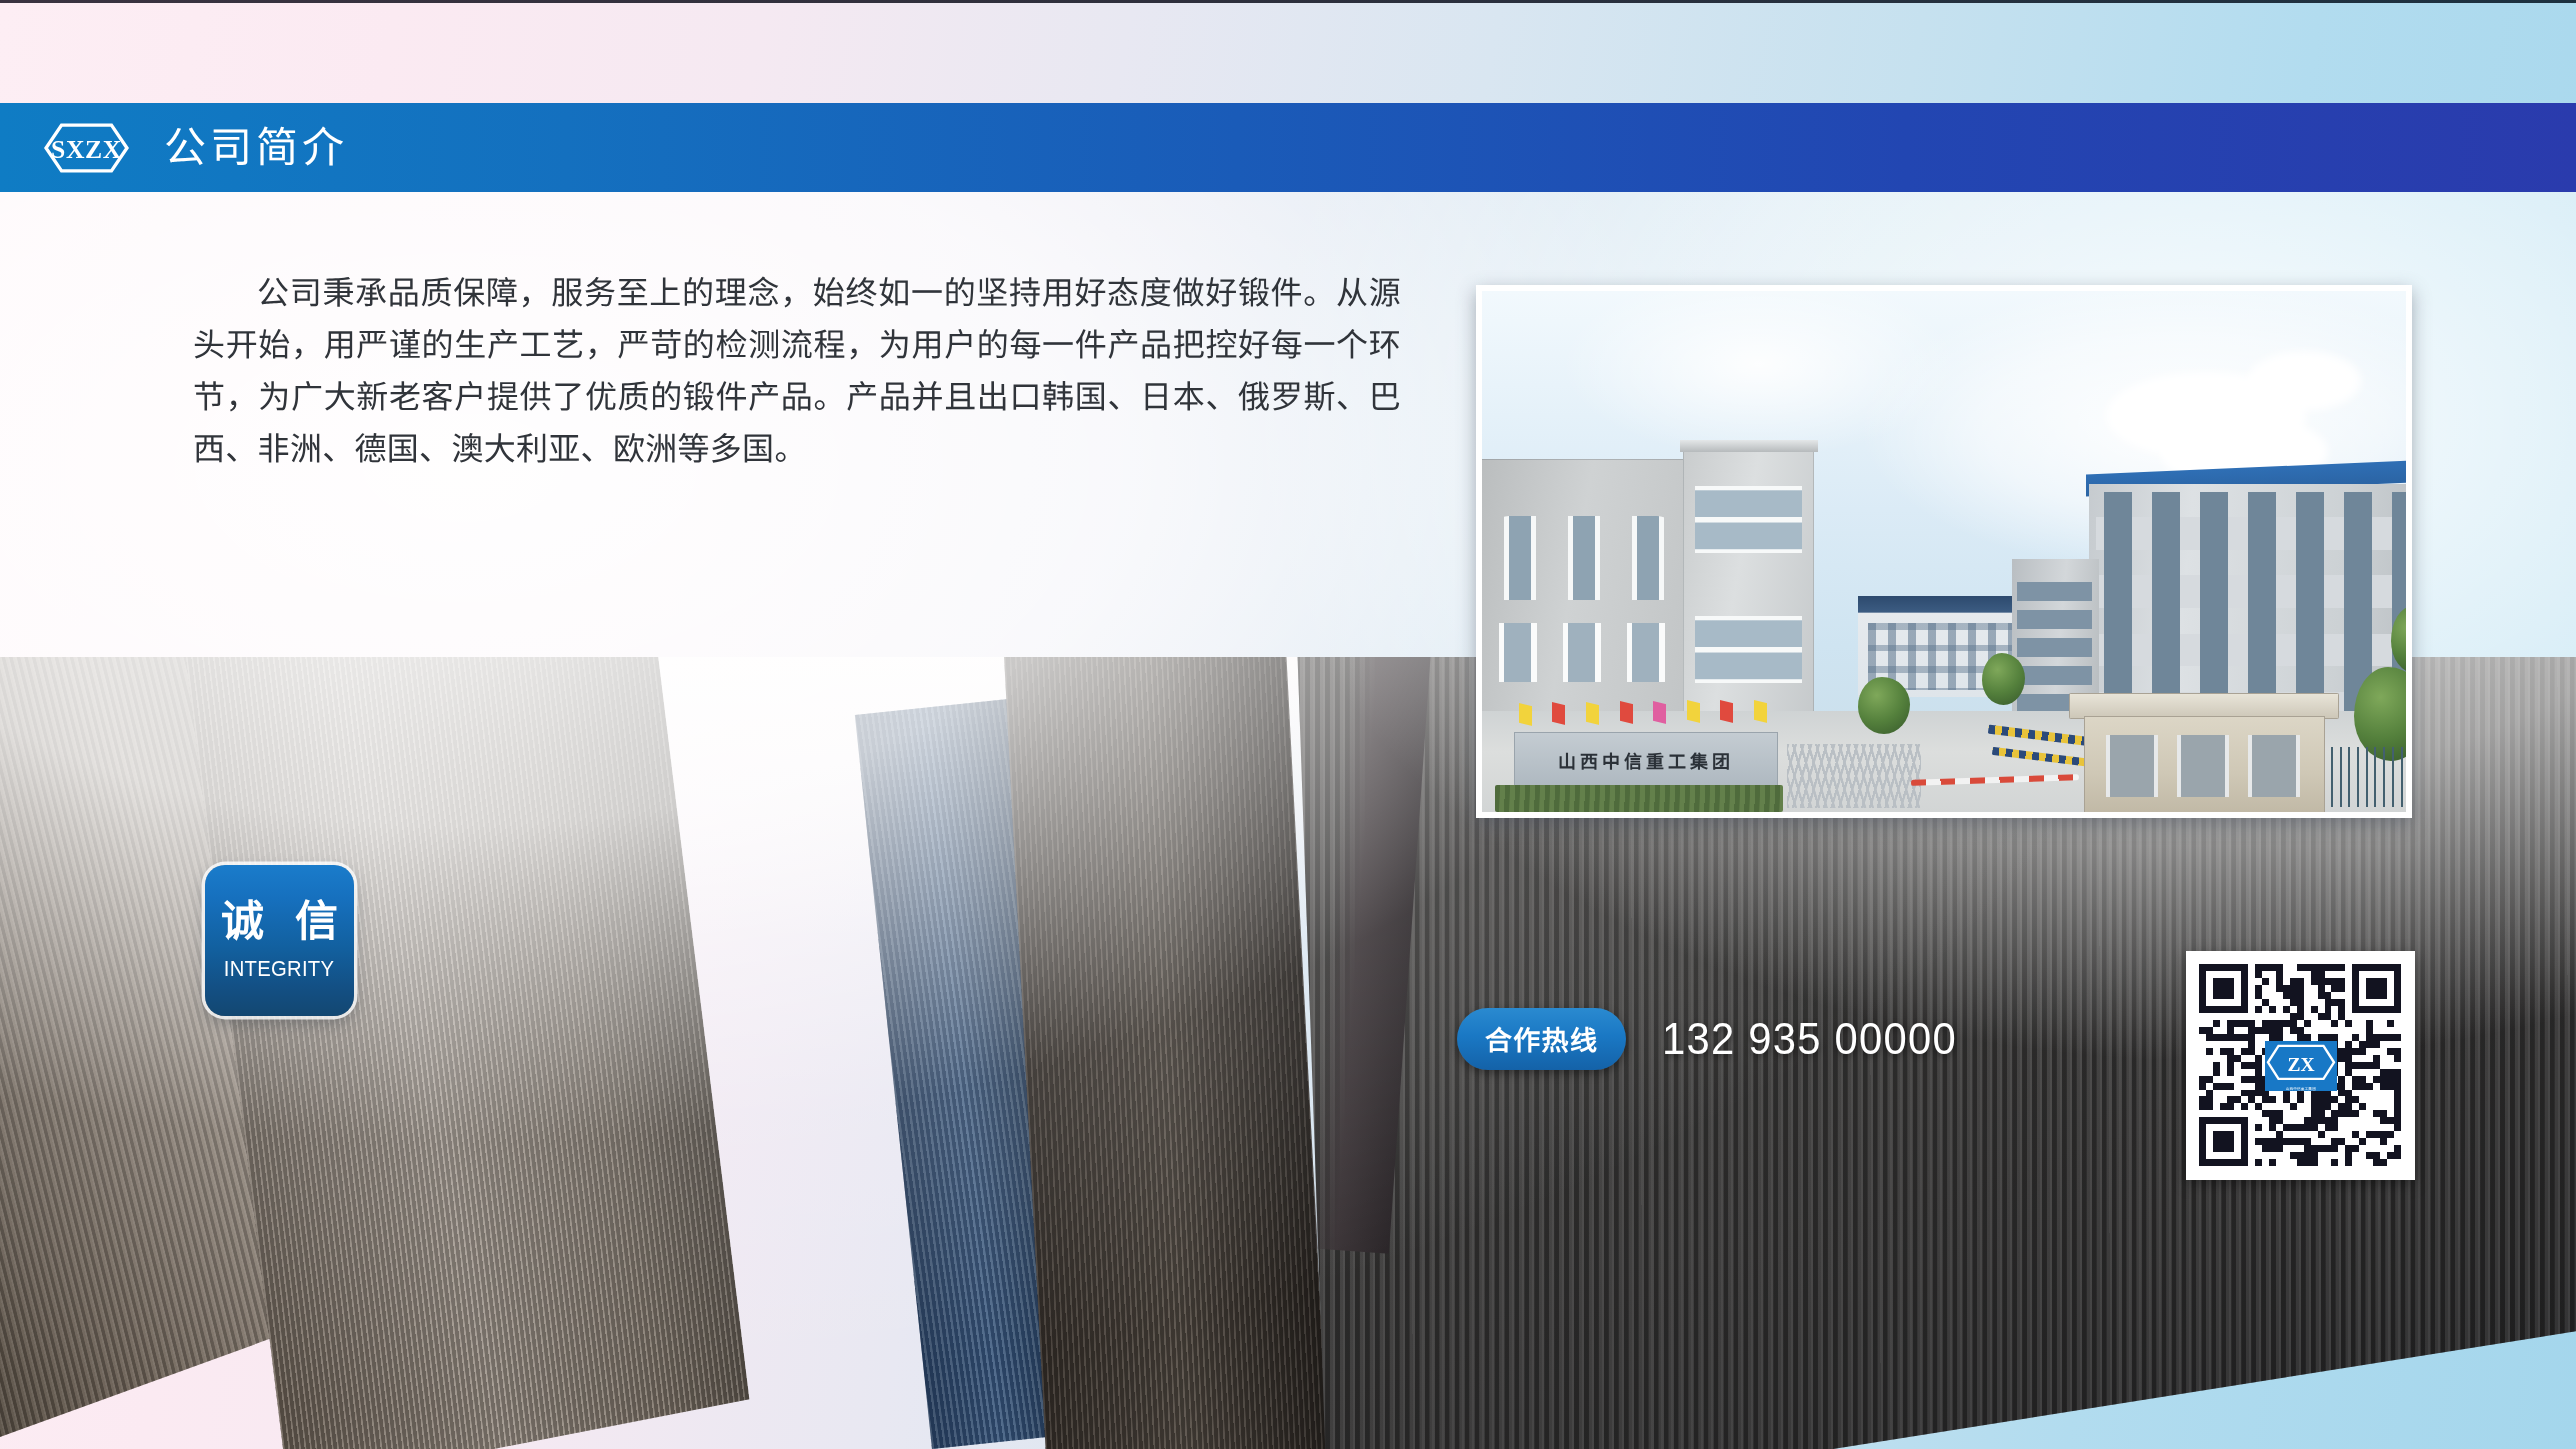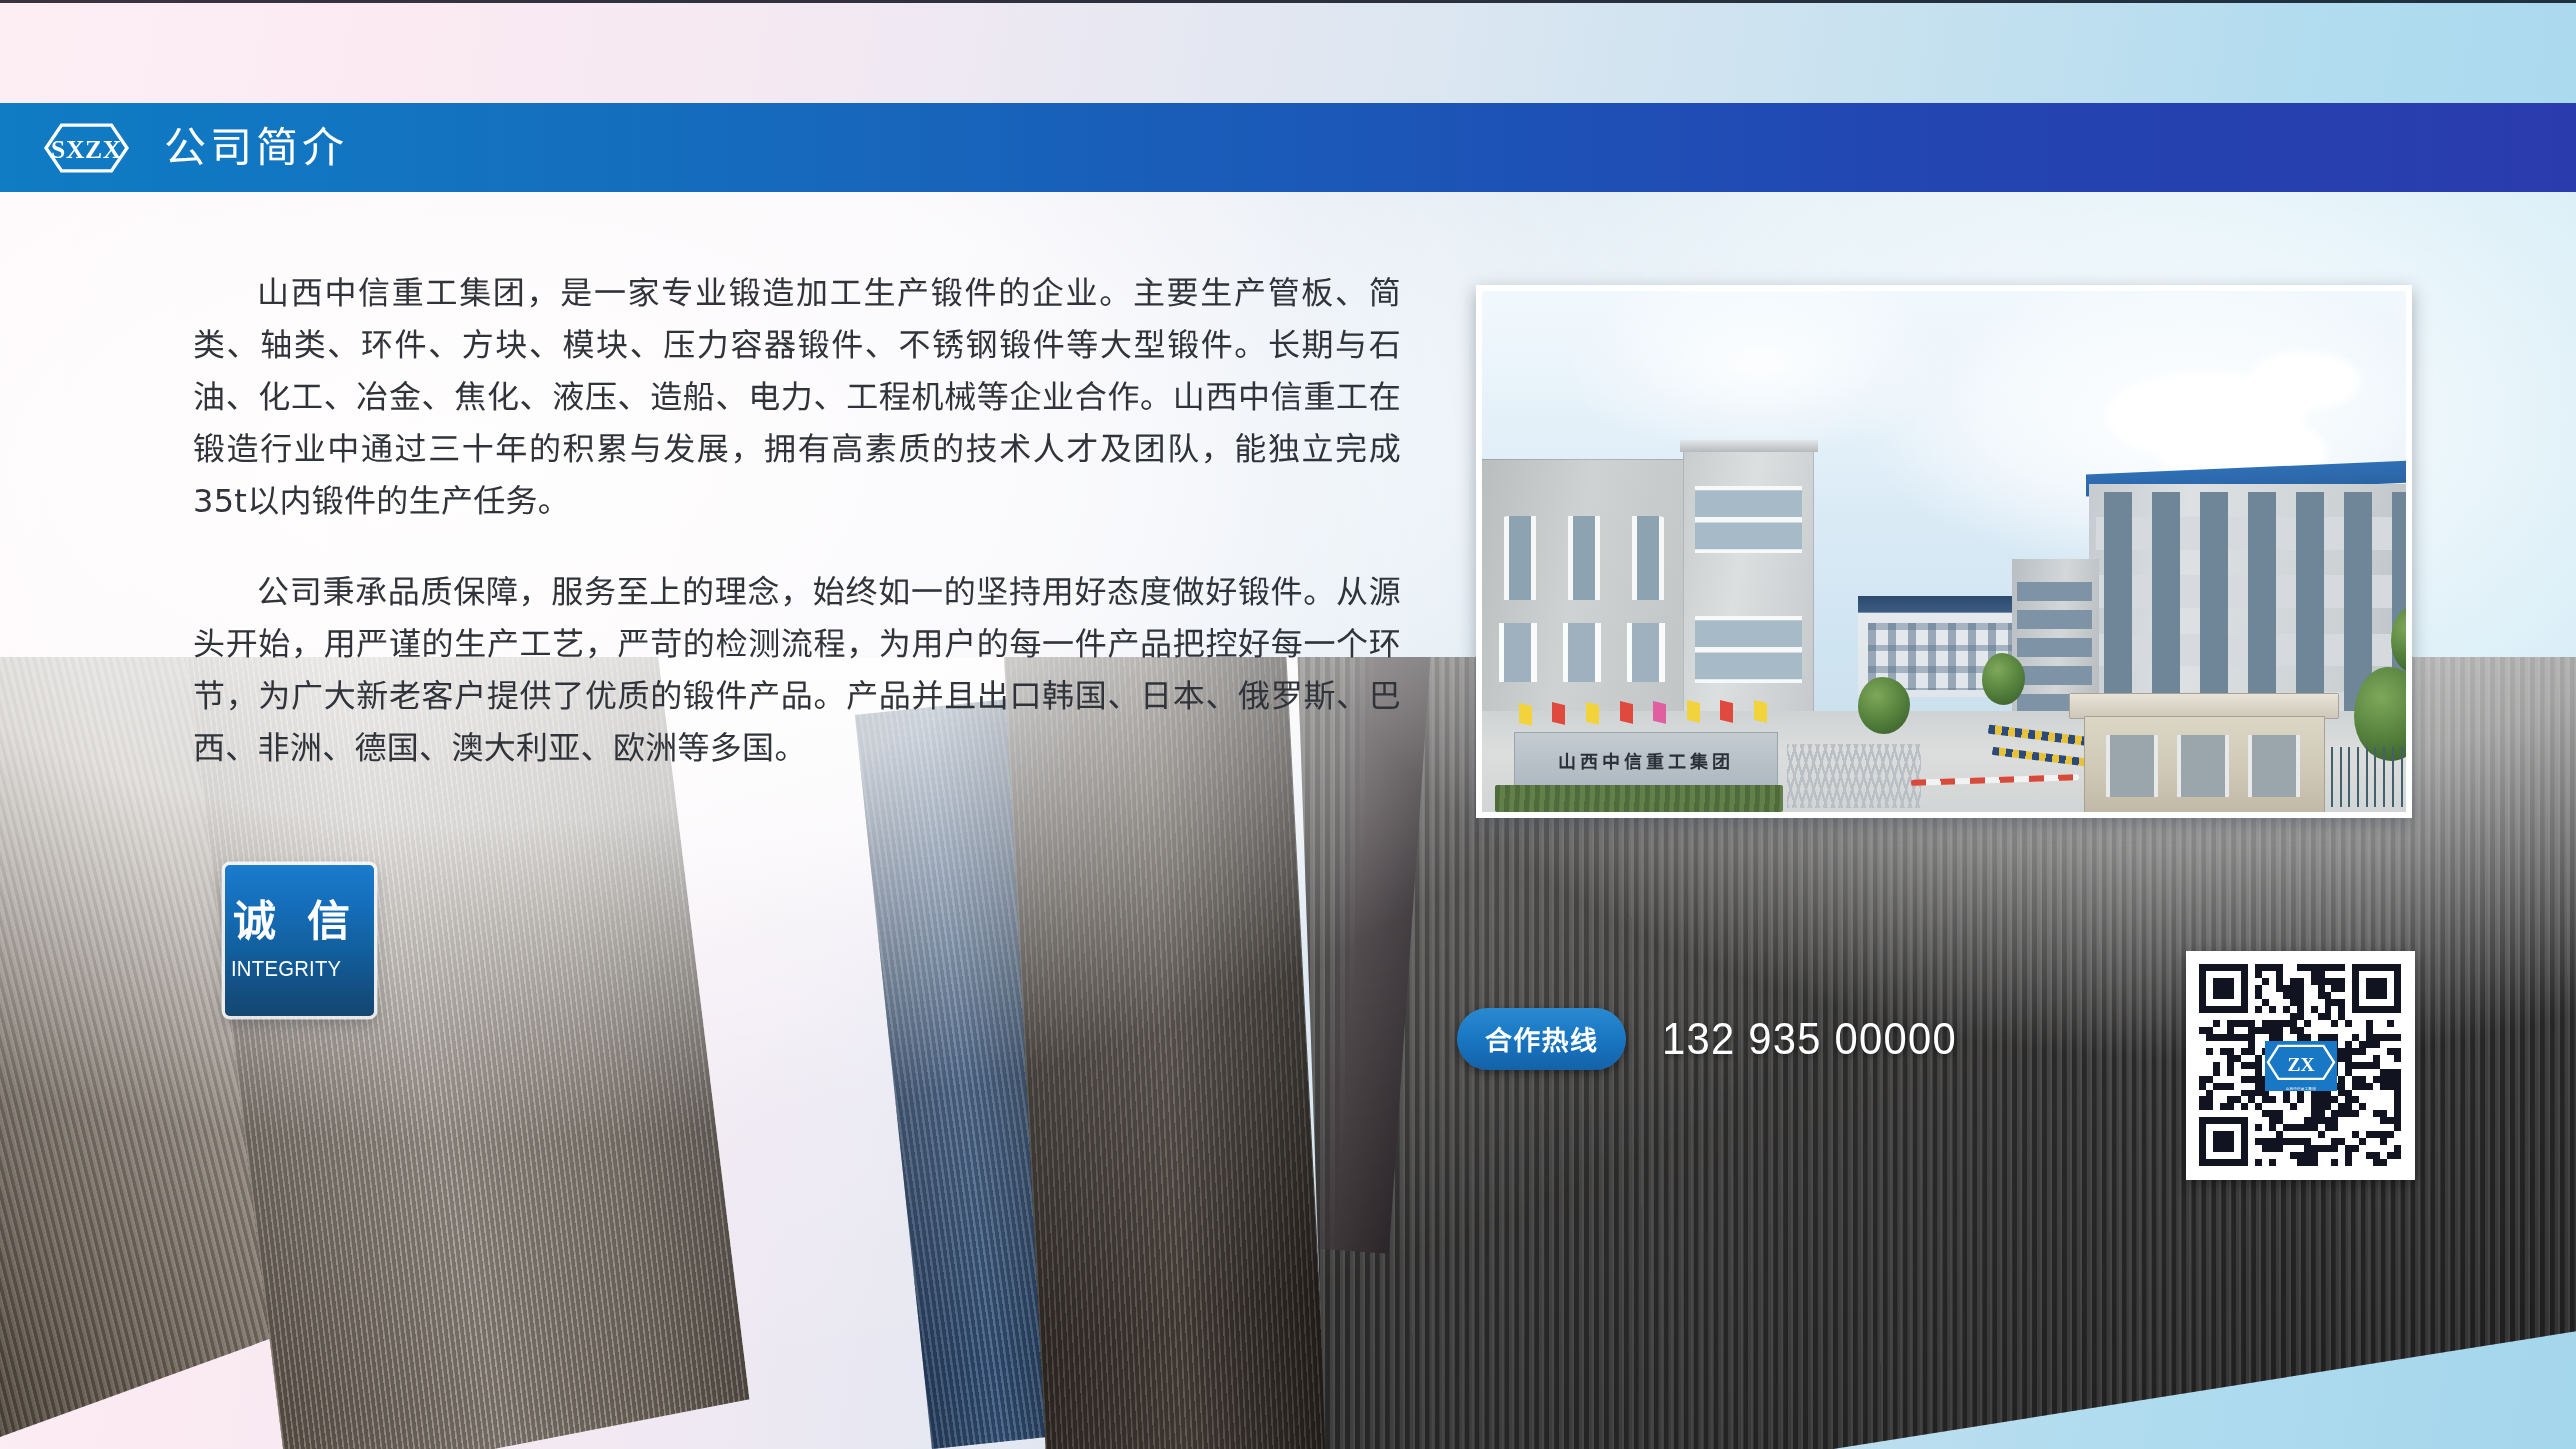--- a/index.html
+++ b/index.html
@@ -213,30 +213,30 @@
   .cards {
     position: absolute;
     left: 205px;
     top: 865px;
     display: flex;
     gap: 42px;
   }
   .card {
     width: 149px;
     height: 151px;
-    border-radius: 5px;
+    border-radius: 20px;
     background: linear-gradient(180deg, #1a7ccb 0%, #1670be 22%, #12609f 55%, #134f83 82%, #134771 100%);
     box-shadow:
       0 0 0 3.4px rgba(255,255,255,0.80),
       0 6.7px 14.8px rgba(40,50,60,0.34);
     display: flex;
     flex-direction: column;
+    align-items: center;
     justify-content: center;
     color: #ffffff;
-    margin-left: 20px;
   }
   .card-cn {
     font-size: 43px;
     font-weight: 700;
     letter-spacing: 8px;
     text-indent: 8px;
     line-height: 1.05;
     font-family: "DejaVu Sans", "Liberation Sans", sans-serif;
   }
   .card-en {
@@ -444,21 +444,20 @@
     <div class="logo-hex">
       <svg viewBox="0 0 126 74" width="85" height="50" aria-hidden="true">
         <polygon points="26,3 100,3 123,37 100,71 26,71 3,37" fill="none" stroke="#ffffff" stroke-width="5"></polygon>
         <text x="63" y="52" text-anchor="middle" font-family="Liberation Serif, DejaVu Serif, serif" font-size="38" font-weight="700" fill="#ffffff" letter-spacing="1">SXZX</text>
       </svg>
     </div>
     <div class="header-title">公司简介</div>
   </div>
 
   <div class="copy">
-    <p>山西中信重工集团，是一家专业锻造加工生产锻件的企业。主要生产管板、简类、轴类、环件、方块、模块、压力容器锻件、不锈钢锻件等大型锻件。长期与石油、化工、冶金、焦化、液压、造船、电力、工程机械等企业合作。山西中信重工在锻造行业中通过三十年的积累与发展，拥有高素质的技术人才及团队，能独立完成35t以内锻件的生产任务。</p>
     <p>公司秉承品质保障，服务至上的理念，始终如一的坚持用好态度做好锻件。从源头开始，用严谨的生产工艺，严苛的检测流程，为用户的每一件产品把控好每一个环节，为广大新老客户提供了优质的锻件产品。产品并且出口韩国、日本、俄罗斯、巴西、非洲、德国、澳大利亚、欧洲等多国。</p>
   </div>
 
   <div class="cards">
     <div class="card">
       <div class="card-cn">诚 信</div>
       <div class="card-en">INTEGRITY</div>
     </div>
   </div>
 

